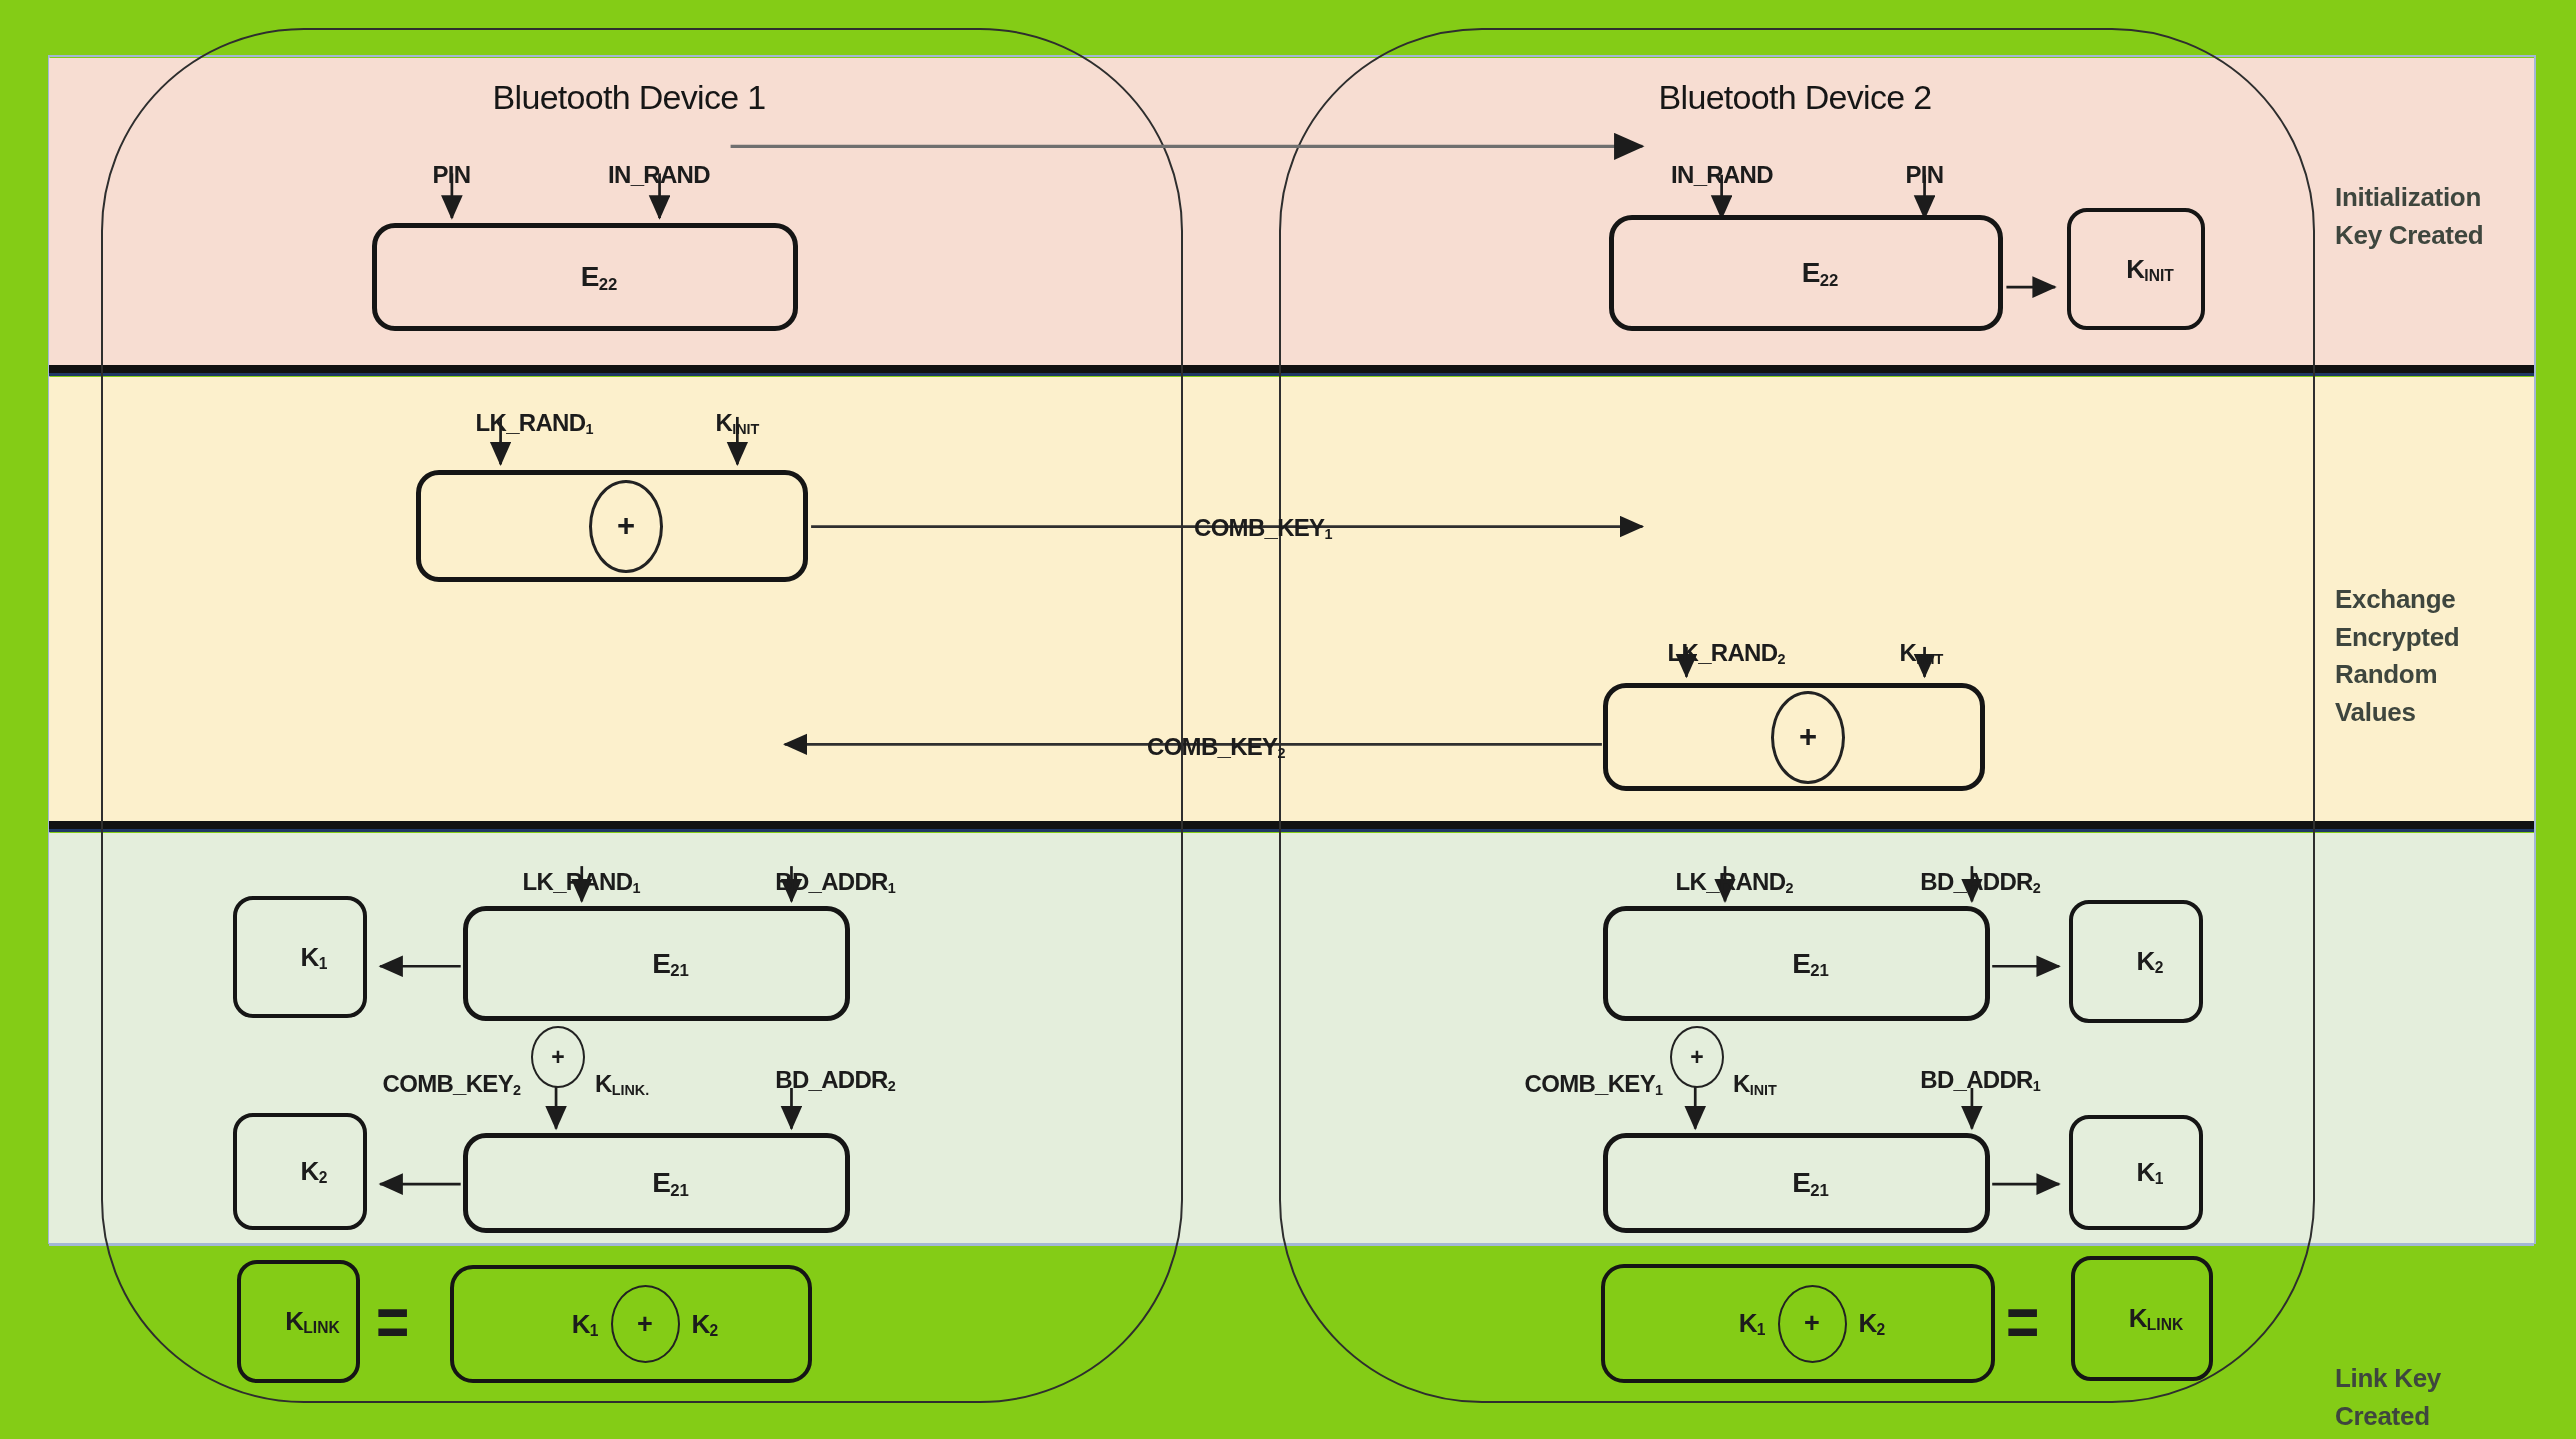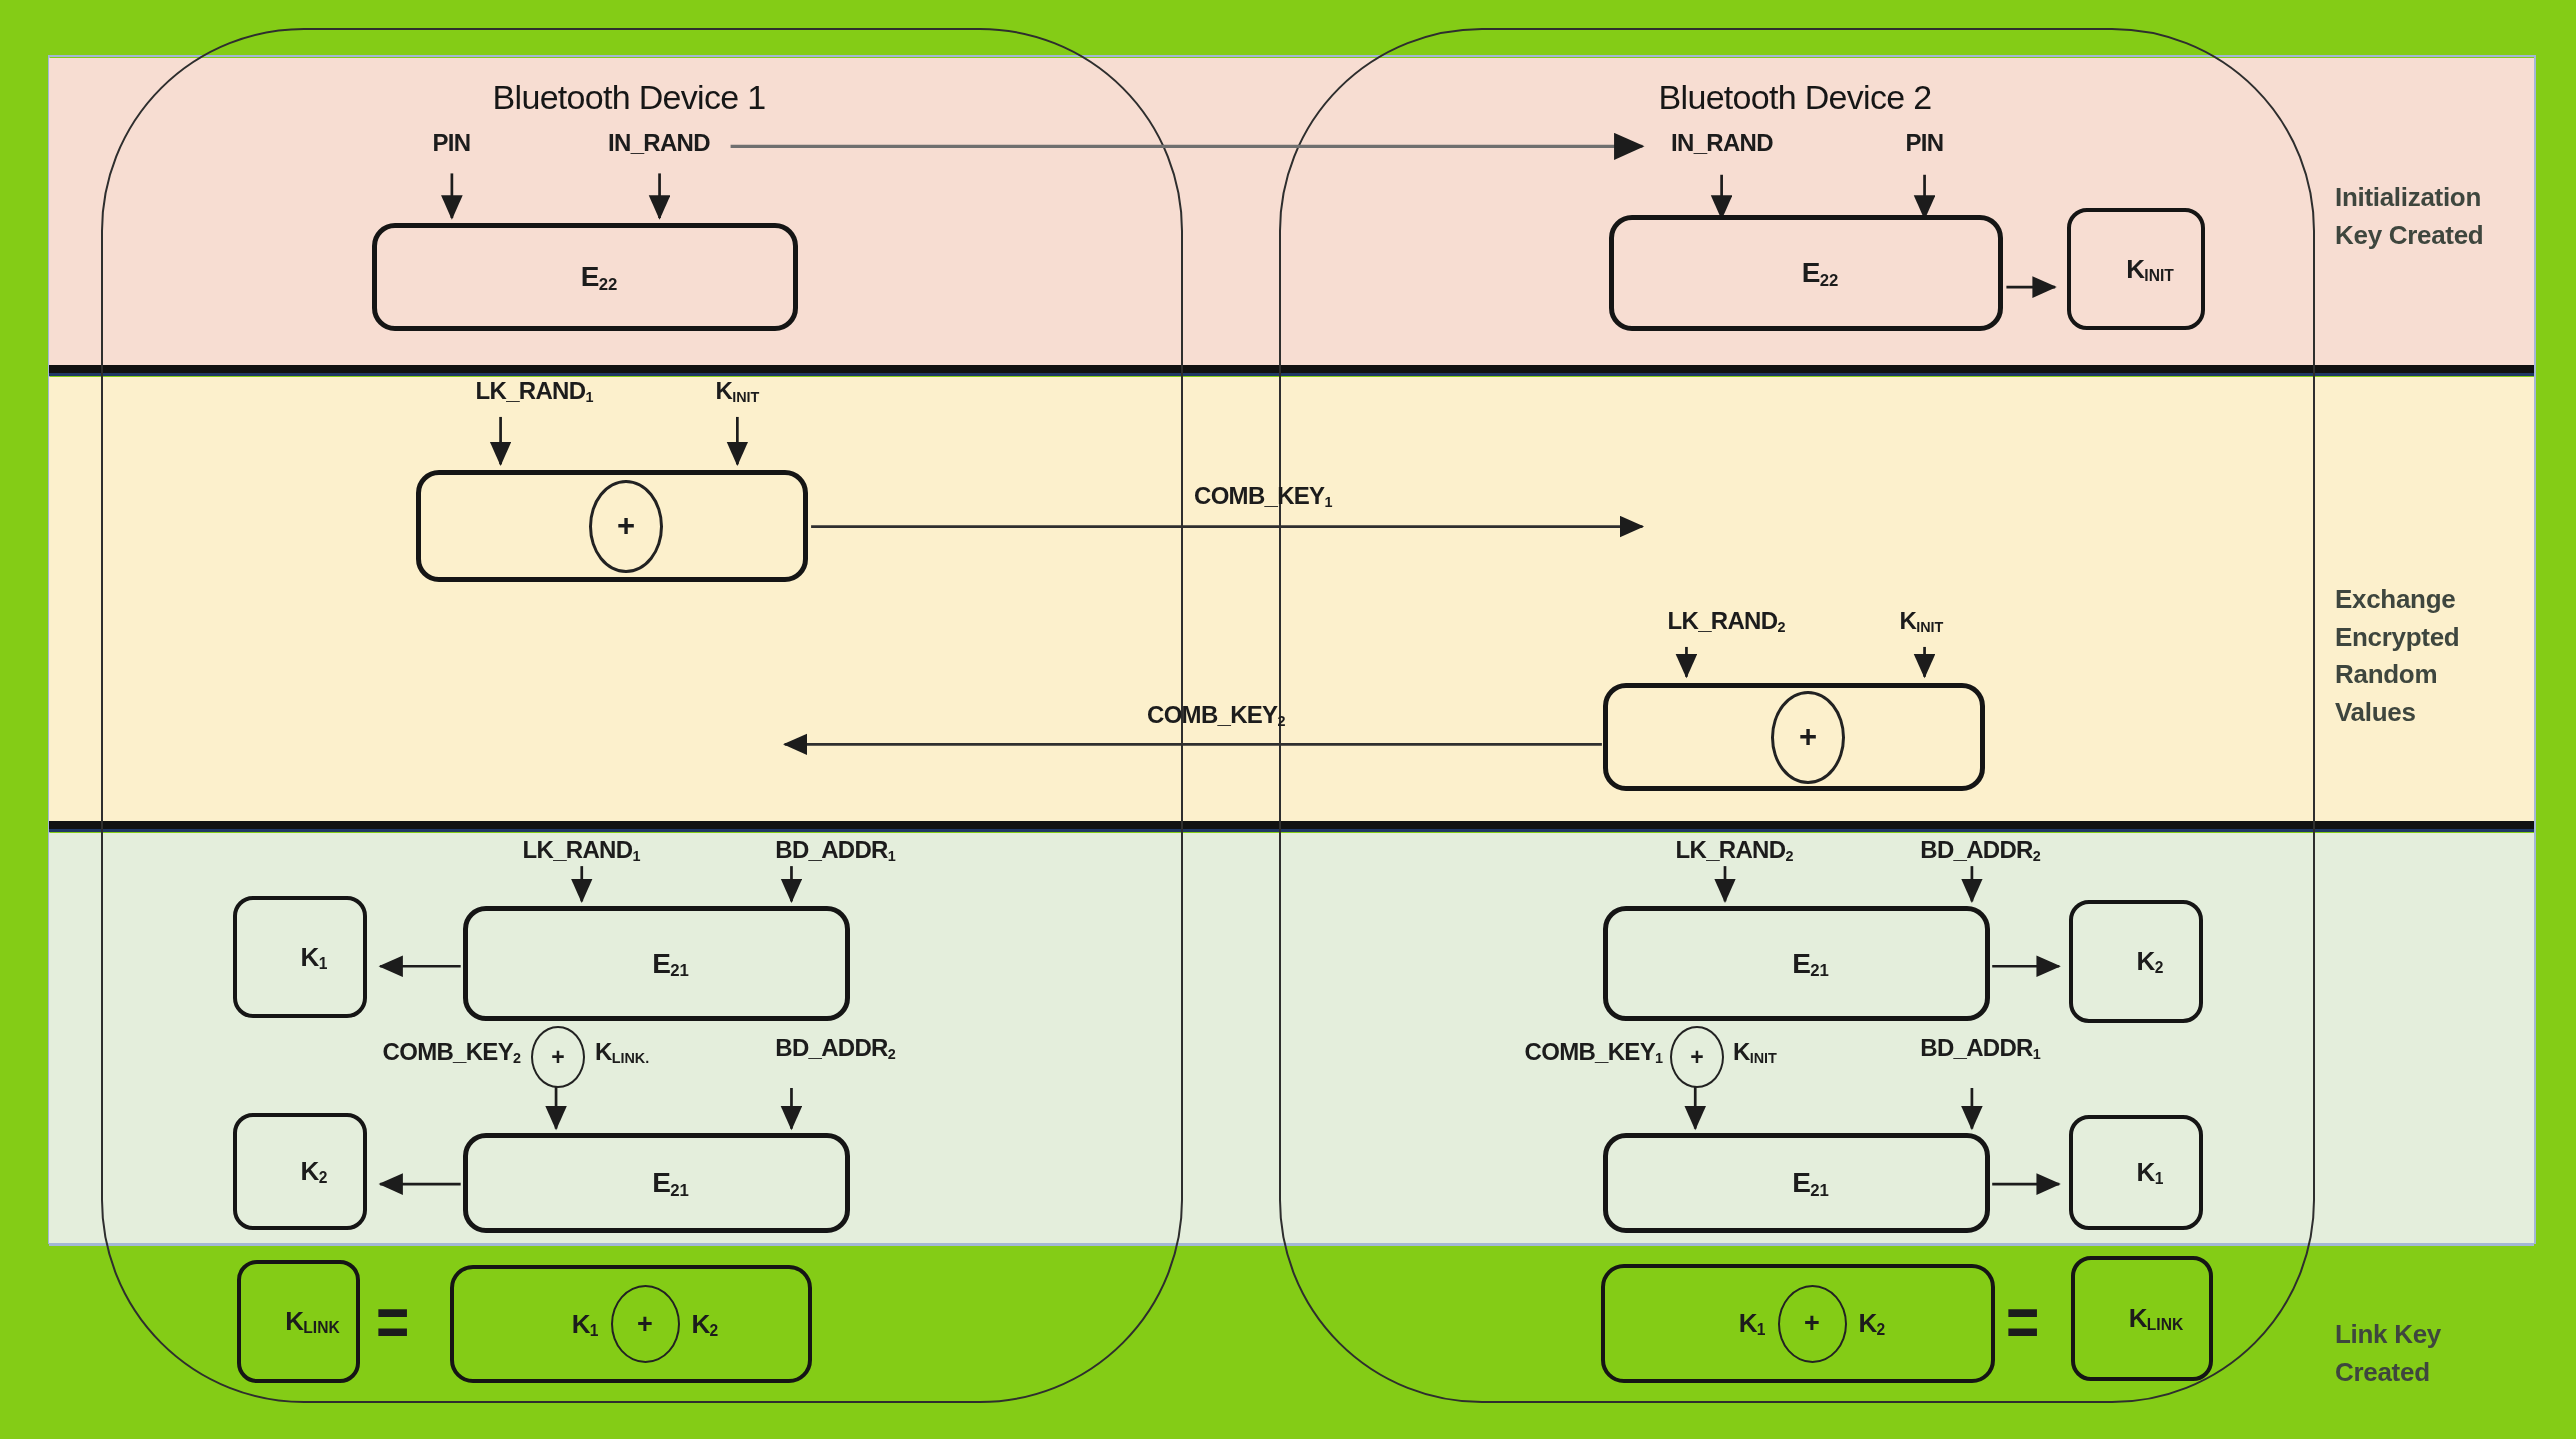--- a/index.html
+++ b/index.html
@@ -68,21 +68,21 @@
   .sum-inner .xor-ellipse span{font-size:27px;font-weight:600;}
   .sum-k{font-size:26px;font-weight:600;letter-spacing:-0.7px;}
   .equals{position:absolute;font-size:57px;font-weight:900;transform:scaleY(1.25);line-height:1;}
   .eq-d1{left:376px;top:1293px;}
   .eq-d2{left:2006px;top:1293px;}
 
   
   .title{position:absolute;font-size:34px;font-weight:500;color:#161616;text-align:center;width:676px;letter-spacing:-0.7px;}
   .title-d1{left:291px;top:78px;}
   .title-d2{left:1457px;top:78px;}
-  .lbl{position:absolute;font-size:24px;font-weight:600;letter-spacing:-0.7px;color:#1c1c1c;text-align:center;}
+  .lbl{position:absolute;font-size:24px;font-weight:600;letter-spacing:-0.7px;color:#1c1c1c;text-align:center;margin-top:32px;}
   .lbl.left{text-align:left;}
   .lbl.right{text-align:right;}
 
   .lbl-pin-d1{left:384px;top:129px;width:135px;}
   .lbl-inrand-d1{left:578px;top:129px;width:162px;}
   .lbl-inrand-d2{left:1641px;top:129px;width:162px;}
   .lbl-pin-d2{left:1857px;top:129px;width:135px;}
 
   .lbl-lkrand-d1y{left:433px;top:377px;width:203px;}
   .lbl-kinit-d1y{left:653px;top:377px;width:169px;}
@@ -100,21 +100,21 @@
   .lbl-lkrand-d2g{left:1633px;top:836px;width:203px;}
   .lbl-bdaddr2-d2g{left:1879px;top:836px;width:203px;}
   .lbl-combkey1-d2g{left:1460px;top:1038px;width:203px;text-align:right;}
   .lbl-kinit-d2g{left:1733px;top:1038px;width:149px;text-align:left;}
   .lbl-bdaddr1-d2g{left:1879px;top:1034px;width:203px;}
 
   .section-label{position:absolute;left:2335px;width:203px;font-size:26px;font-weight:700;line-height:1.45;color:var(--section_text,#3e463e);white-space:pre-line;letter-spacing:-0.3px;margin-top:36px;}
   .sec-init{top:143px;}
   .sec-exchange{top:545px;}
   .sec-calc{top:1003px;}
-  .sec-link{top:1280px;}
+  .sec-link{top:1324px;}
 </style>
 </head>
 <body>
 
 <div class="stage">
 
   <div class="frame"></div>
   <div class="band band-init"></div>
   <div class="sep sep1"></div>
   <div class="band band-exchange"></div>

